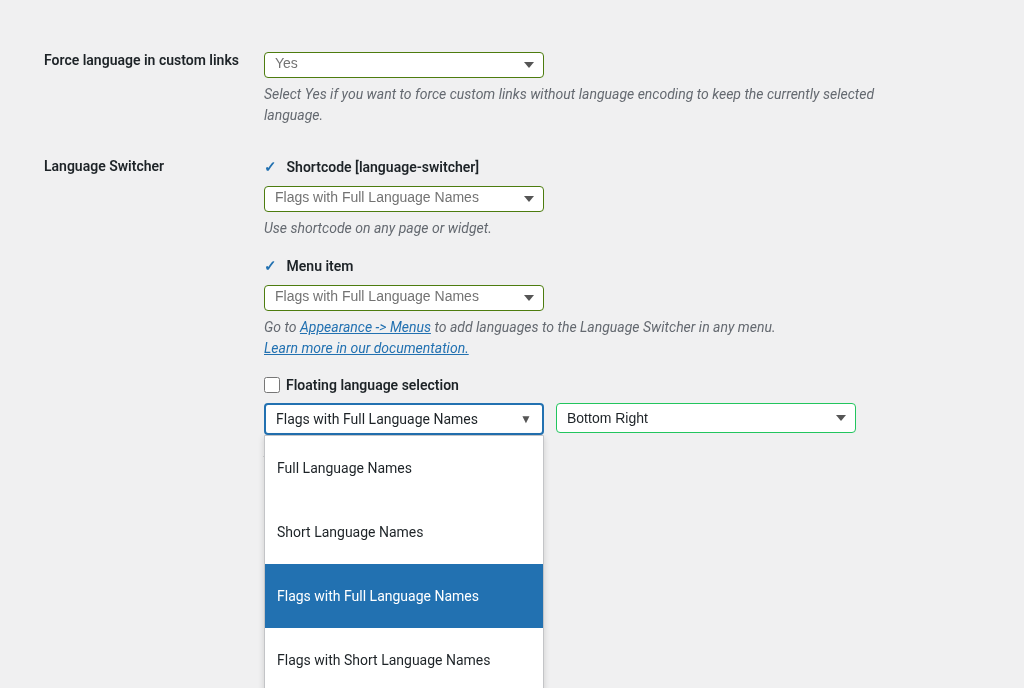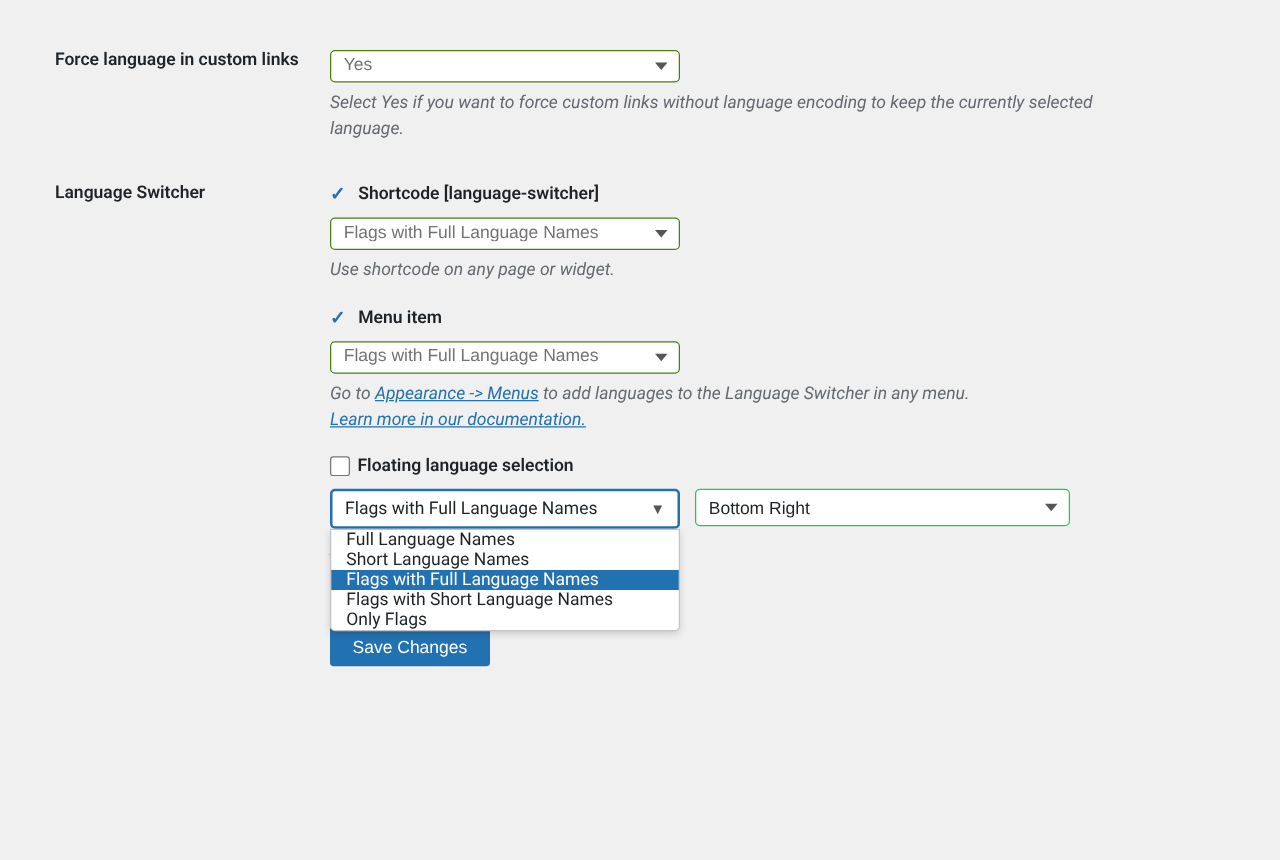--- a/index.html
+++ b/index.html
@@ -5,21 +5,21 @@
     * { box-sizing: border-box; margin: 0; padding: 0; }
     body {
       font-family: -apple-system, BlinkMacSystemFont, "Segoe UI", Roboto, sans-serif;
       background: #f0f0f1;
       color: #1d2327;
       font-size: 14px;
       min-height: 688px;
     }
     .page-wrap {
       max-width: 1024px;
-      margin: 0 auto;
+      margin: 12px auto;
       padding: 24px 32px;
     }
     .settings-table {
       width: 100%;
       border-collapse: collapse;
     }
     .settings-table tr {
       vertical-align: top;
     }
     .settings-table td {
@@ -138,21 +138,21 @@
       top: 100%;
       left: 0;
       background: #fff;
       border: 1px solid #c3c4c7;
       border-radius: 0 0 4px 4px;
       min-width: 280px;
       z-index: 100;
       box-shadow: 0 2px 6px rgba(0,0,0,0.15);
     }
     .dropdown-menu-item {
-      padding: 0 12px;
+      padding: 24px 12px;
       font-size: 14px;
       color: #1d2327;
       cursor: pointer;
       white-space: nowrap;
     }
     .dropdown-menu-item.selected {
       background: #2271b1;
       color: #fff;
     }
     

